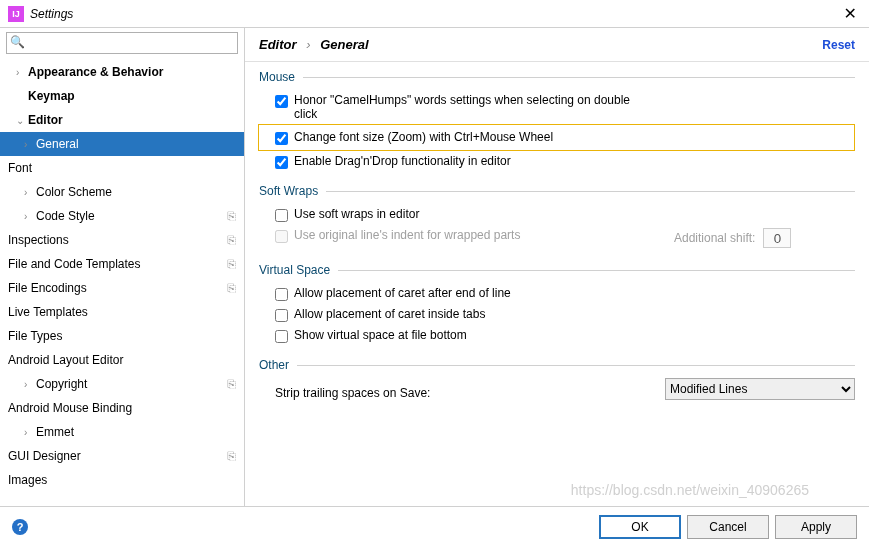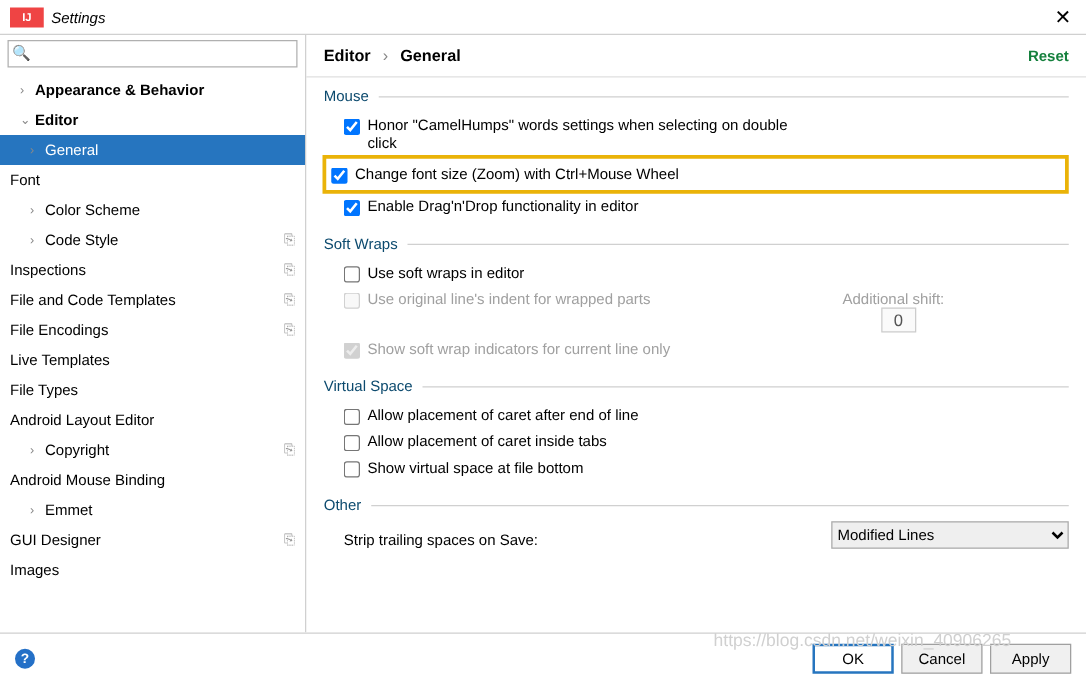--- a/index.html
+++ b/index.html
@@ -1,61 +1,61 @@
 <!DOCTYPE html>
 <html><head>
 <meta charset="utf-8">
 <style>
 * { box-sizing: border-box; margin: 0; padding: 0; }
 body { font-family: "Segoe UI", Tahoma, sans-serif; font-size: 12px; color: #000; background: #fff; width: 869px; height: 546px; overflow: hidden; position: relative; }
 .titlebar { height: 28px; display: flex; align-items: center; padding: 0 8px; border-bottom: 1px solid #d0d0d0; }
-.titlebar .icon { width: 27px; height: 16px; background: #ef4444; display: flex; align-items: center; justify-content: center; color: #fff; font-size: 9px; font-weight: bold; margin-right: 6px; }
+.titlebar .icon { width: 16px; height: 16px; background: #d946ef; display: flex; align-items: center; justify-content: center; color: #fff; font-size: 9px; font-weight: bold; margin-right: 6px; }
 .titlebar .title { flex: 1; font-size: 12px; font-style: italic; }
 .titlebar .close { font-size: 16px; cursor: pointer; padding: 0 4px; }
 .body { display: flex; height: 478px; }
 .sidebar { width: 245px; border-right: 1px solid #d0d0d0; display: flex; flex-direction: column; }
 .search { padding: 4px 6px 4px 6px; }
 .search-box { position: relative; }
 .search-box input { width: 100%; height: 22px; border: 1px solid #b0b0b0; padding: 0 4px 0 20px; font-size: 12px; }
 .search-box .mag { position: absolute; left: 4px; top: 3px; color: #888; font-size: 12px; }
 .tree { flex: 1; overflow-y: auto; padding-top: 2px; }
 .tree-item { display: flex; align-items: center; height: 24px; padding-left: 8px; cursor: pointer; position: relative; }
 .tree-item.lvl1 { padding-left: 16px; }
 .tree-item.lvl2 { }
 .tree-item.lvl2.arrow { padding-left: 24px; }
 .tree-item .arw { width: 12px; color: #888; font-size: 10px; }
 .tree-item.bold .lbl { font-weight: bold; }
 .tree-item.selected { background: #2675bf; color: #fff; }
 .tree-item .badge { position: absolute; right: 8px; color: #999; font-size: 11px; }
 .content { flex: 1; display: flex; flex-direction: column; }
 .content-header { height: 34px; display: flex; align-items: center; padding: 0 14px; border-bottom: 1px solid #e0e0e0; }
-.crumb { font-size: 13px; }
+.crumb { font-size: 13px; font-style: italic; }
 .crumb .sep { color: #888; margin: 0 6px; }
 .crumb strong { font-weight: bold; }
-.reset { color: #15803d; font-size: 12px; margin-left: auto; cursor: pointer; font-weight: bold; }
+.reset { color: #1d4ed8; font-size: 12px; margin-left: auto; cursor: pointer; font-weight: bold; }
 .content-body { flex: 1; overflow-y: auto; padding: 8px 14px 30px 14px; }
 .section { margin-bottom: 12px; }
 .section-title { display: flex; align-items: center; margin-bottom: 6px; font-size: 12px; color: #0c4a6e; }
 .section-title .line { flex: 1; height: 1px; background: #d0d0d0; margin-left: 8px; }
 .row { display: flex; align-items: flex-start; padding: 3px 0 3px 16px; }
 .row input[type=checkbox] { margin-right: 6px; margin-top: 2px; width: 13px; height: 13px; }
 .row .txt { flex: 1; font-size: 12px; max-width: 340px; }
 .row.disabled .txt { color: #a0a0a0; }
-.row.highlight { border: 3px solid #eab308; padding: 5px 0 5px 4px; margin-left: -1px; }
-.addshift { display: flex; align-items: center; margin-left: 40px; flex-direction: column; }
+.row.highlight { border: 1px solid #eab308; padding: 5px 0 5px 16px; margin-left: -1px; }
+.addshift { display: flex; align-items: center; margin-left: 40px; }
 .addshift input { width: 28px; height: 20px; border: 1px solid #ccc; text-align: center; margin-left: 8px; }
 .addshift.disabled { color: #a0a0a0; }
 .strip-row { padding-left: 16px; display: flex; align-items: flex-end; }
 .strip-row select { width: 190px; height: 22px; font-size: 12px; border: 1px solid #aaa; margin-left: auto; }
 .footer { position: absolute; bottom: 0; left: 0; right: 0; height: 40px; border-top: 1px solid #d0d0d0; display: flex; align-items: center; padding: 0 12px; background: #fff; }
 .help { width: 16px; height: 16px; border-radius: 50%; background: #2470c7; color: #fff; font-size: 11px; display: flex; align-items: center; justify-content: center; font-weight: bold; cursor: pointer; }
 .footer-btns { margin-left: auto; display: flex; gap: 6px; }
-.footer-btns button { width: 65px; height: 24px; border: 1px solid #a0a0a0; background: #f0f0f0; font-size: 12px; cursor: pointer; }
+.footer-btns button { width: 82px; height: 24px; border: 1px solid #a0a0a0; background: #f0f0f0; font-size: 12px; cursor: pointer; }
 .footer-btns button.primary { border: 2px solid #2675bf; background: #fff; }
-.watermark { position: absolute; right: 60px; bottom: 26px; color: #d0d0d0; font-size: 14px; pointer-events: none; font-family: Arial; }
+.watermark { position: absolute; right: 60px; bottom: 48px; color: #d0d0d0; font-size: 14px; pointer-events: none; font-family: Arial; }
 </style>
 </head>
 <body>
 
 <div class="titlebar">
   <span class="icon">IJ</span>
   <span class="title">Settings</span>
   <span class="close">✕</span>
 </div>
 
@@ -64,20 +64,24 @@
     <div class="search">
       <div class="search-box">
         <span class="mag">🔍</span>
         <input type="text" placeholder="" style="">
       </div>
     </div>
     <div class="tree" id="tree">
         <div class="tree-item lvl1 bold">
           <span class="arw">›</span>
           <span class="lbl">Appearance &amp; Behavior</span>
+        </div>
+        <div class="tree-item lvl1 bold">
+          <span class="arw"></span>
+          <span class="lbl">Keymap</span>
         </div>
         <div class="tree-item lvl1 bold">
           <span class="arw">⌄</span>
           <span class="lbl">Editor</span>
         </div>
         <div class="tree-item lvl2 selected arrow">
           <span class="arw">›</span>
           <span class="lbl">General</span>
         </div>
         <div class="tree-item lvl2">
@@ -175,24 +179,20 @@
           <span class="txt">Use soft wraps in editor</span>
         </div>
         <div class="row disabled">
           <input type="checkbox" disabled="" style="">
           <span class="txt">Use original line's indent for wrapped parts</span>
           <span class="addshift disabled">
             <span>Additional shift:</span>
             <input type="text" disabled="" value="0" style="">
           </span>
         </div>
-        <div class="row disabled">
-          <input type="checkbox" checked="" disabled="" style="">
-          <span class="txt">Show soft wrap indicators for current line only</span>
-        </div>
       </div>
 
       <div class="section">
         <div class="section-title">
             <span>Virtual Space</span>
             <span class="line"></span>
           </div>
         <div class="row">
           <input type="checkbox" style="">
           <span class="txt">Allow placement of caret after end of line</span>

